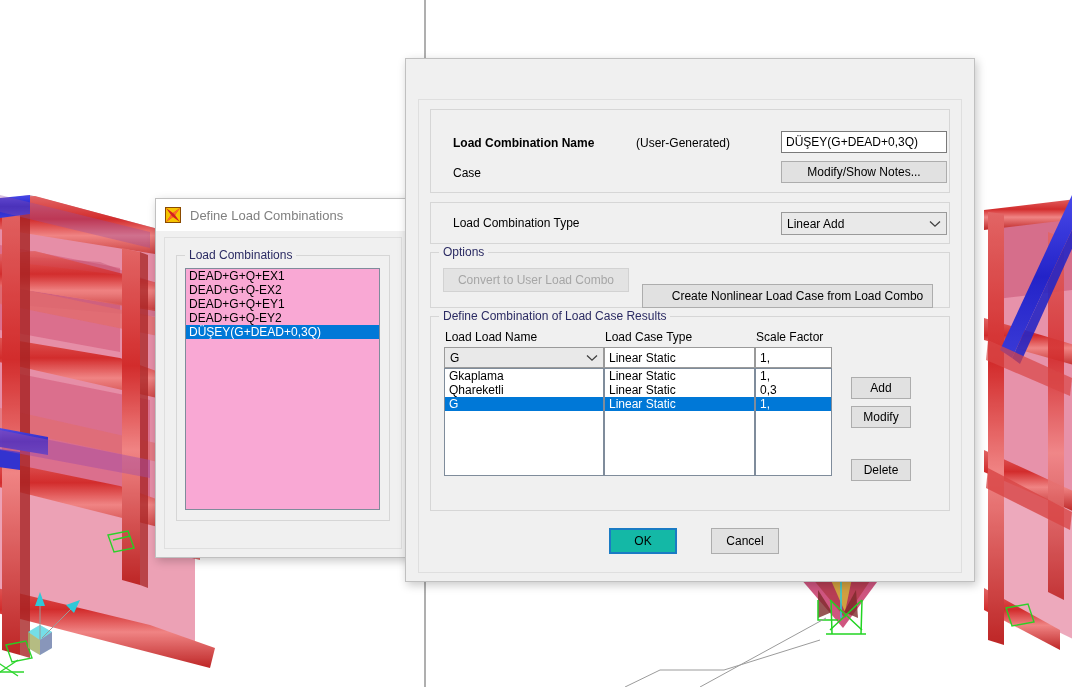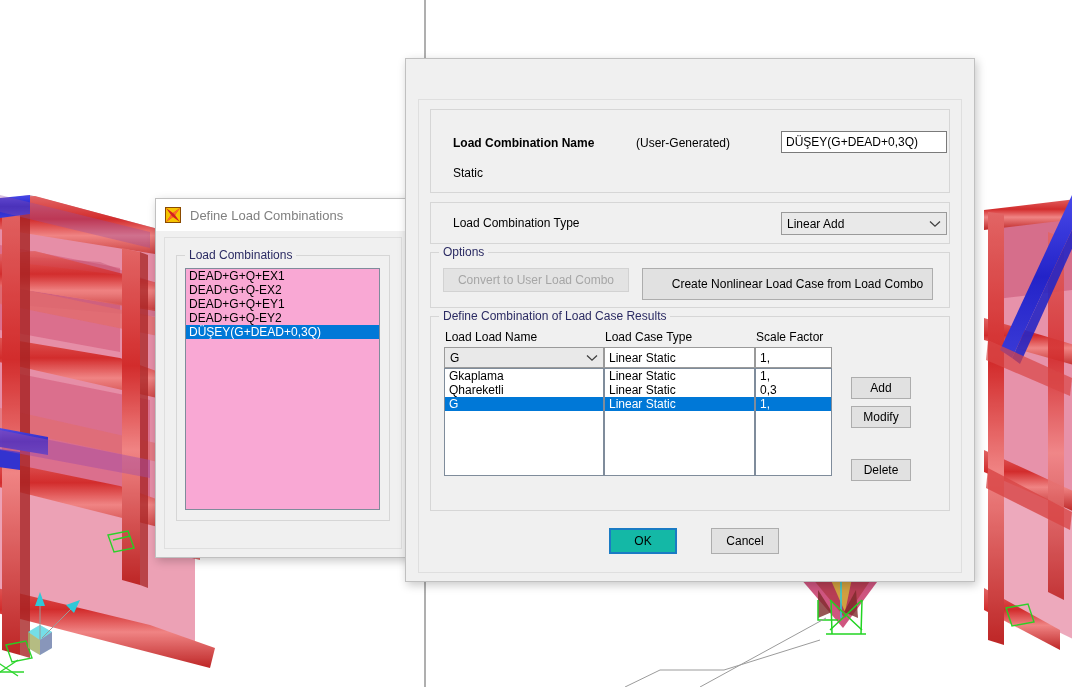--- a/index.html
+++ b/index.html
@@ -314,39 +314,40 @@
 
     <div class="dlgbody">
 
       <div class="panel" style="left:12px; top:8px; right:12px; bottom:8px;">
 
         <div class="group" style="left:11px; top:9px; right:11px; height:84px;">
           <div class="lbl bold" style="left:22px; top:26px;">Load Combination Name</div>
           <div class="lbl" style="left:205px; top:26px;">(User-Generated)</div>
           <div class="tinput" style="left:350px; top:21px; width:166px; height:22px;">DÜŞEY(G+DEAD+0,3Q)</div>
 
-          <div class="lbl" style="left:22px; top:56px;">Static</div>
+          <div class="lbl" style="left:22px; top:56px;">Case</div>
+          <div class="btn" style="left:350px; top:51px; width:166px; height:22px;">Modify/Show Notes...</div>
         </div>
 
         <div class="group" style="left:11px; top:102px; right:11px; height:42px;padding-left:24px;">
           <div class="lbl" style="left:22px; top:13px;">Load Combination Type</div>
           <div class="combo flat" style="left:350px; top:9px; width:166px; height:23px;">
             <span>Linear Add</span>
             <span class="arrow">
               <svg width="12" height="8" viewBox="0 0 12 8">
                 <polyline points="1,1.5 6,6.2 11,1.5" fill="none" stroke="#404040" stroke-width="1.3"></polyline>
               </svg>
             </span>
           </div>
         </div>
 
         <div class="group" style="left:11px; top:152px; right:11px; height:56px;">
           <span class="glabel">Options</span>
           <div class="btn disabled" style="left:12px; top:15px; width:186px; height:24px;">Convert to User Load Combo</div>
-          <div class="btn" style="left:211px; top:15px; width:291px; height:32px;padding-left:20px;">Create Nonlinear Load Case from Load Combo</div>
+          <div class="btn" style="left:211px; top:31px; width:291px; height:24px;padding-left:20px;">Create Nonlinear Load Case from Load Combo</div>
         </div>
 
         <div class="group" style="left:11px; top:216px; right:11px; height:195px;">
           <span class="glabel">Define Combination of Load Case Results</span>
 
           <div class="hdr" style="left:14px; top:13px;">Load Load Name</div>
           <div class="hdr" style="left:174px; top:13px;">Load Case Type</div>
           <div class="hdr" style="left:325px; top:13px;">Scale Factor</div>
 
           <div class="combo flat" style="left:13px; top:30px; width:160px; height:21px;">

